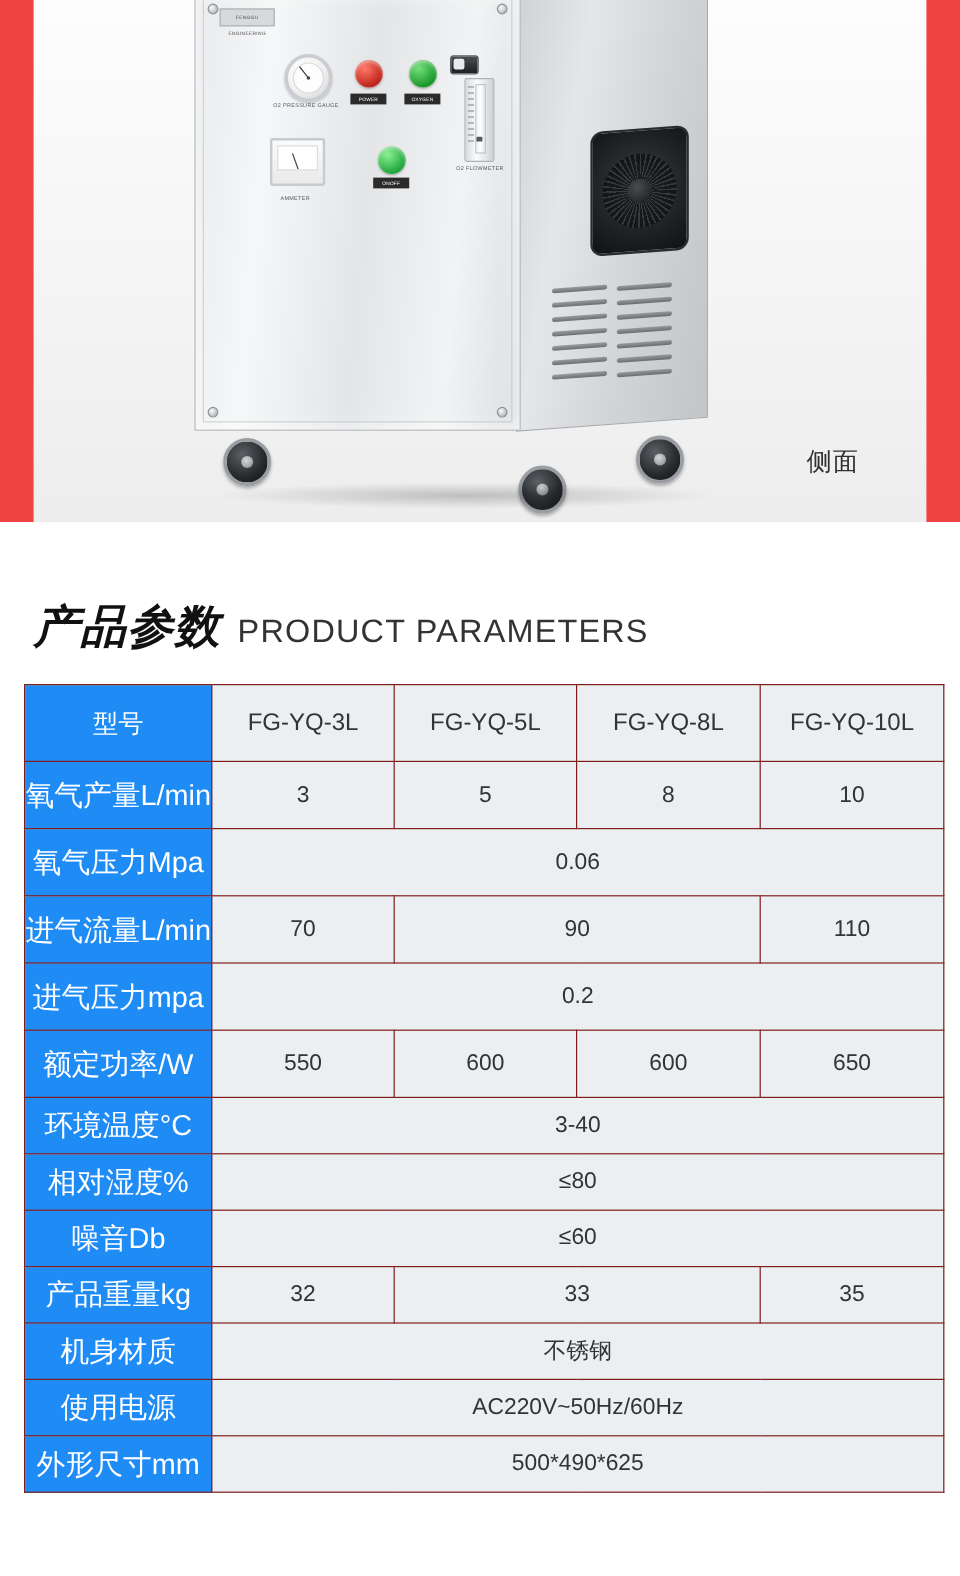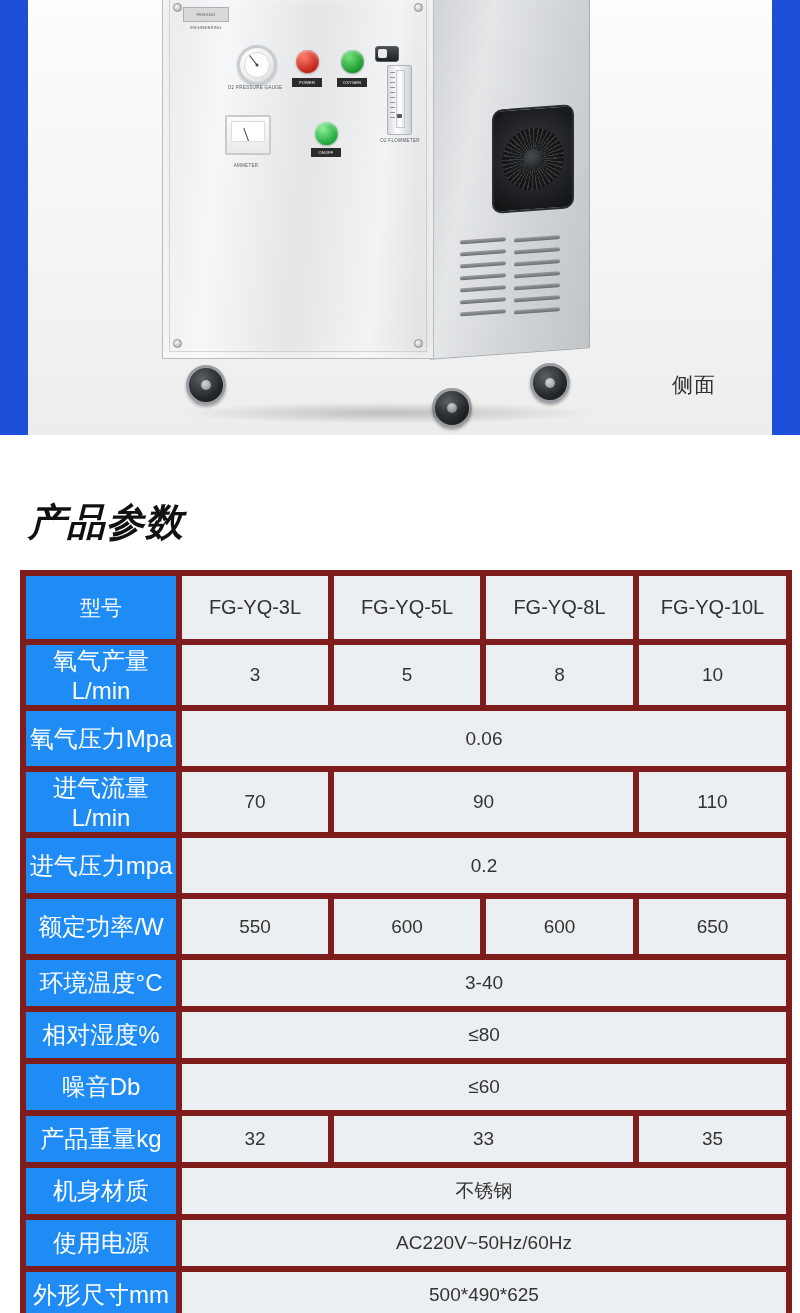--- a/index.html
+++ b/index.html
@@ -12,21 +12,21 @@
     background: #ffffff;
     font-family: "Liberation Sans", sans-serif;
     overflow: hidden;
   }
 
   
   .photo-section {
     position: relative;
     width: 800px;
     height: 435px;
-    background: #1d4ed8;
+    background: #ef4444;
     overflow: hidden;
   }
   .photo-stage {
     position: absolute;
     left: 28px;
     top: 0;
     width: 744px;
     height: 435px;
     background: linear-gradient(180deg, #fdfdfd 0%, #f4f4f4 58%, #ededed 100%);
     overflow: hidden;
@@ -367,21 +367,21 @@
   .table-wrap {
     margin: 22px 20px 0 20px;
     width: 768px;
   }
   table.params {
     border-collapse: collapse;
     width: 766px;
     table-layout: fixed;
   }
   table.params td {
-    border: 6px solid #7f1d1d;
+    border: 1px solid #7f1d1d;
     text-align: center;
     vertical-align: middle;
     font-size: 19px;
     color: #333;
     background: #eceff1;
     height: 46px;
     padding: 0;
   }
   table.params td.head {
     background: #1f8cf5;
@@ -488,20 +488,21 @@
     <div class="caster" style="left:404px; top:388px;"></div>
     <div class="caster" style="left:502px; top:363px;"></div>
     <div class="shadow"></div>
 
     <div class="side-caption">侧面</div>
   </div>
 </div>
 
 <div class="params-heading">
   <span class="cn">产品参数</span>
+  <span class="en">PRODUCT PARAMETERS</span>
 </div>
 
 <div class="table-wrap">
   <table class="params">
     <colgroup>
       <col style="width:156px">
       <col style="width:152px">
       <col style="width:152px">
       <col style="width:153px">
       <col style="width:153px">

